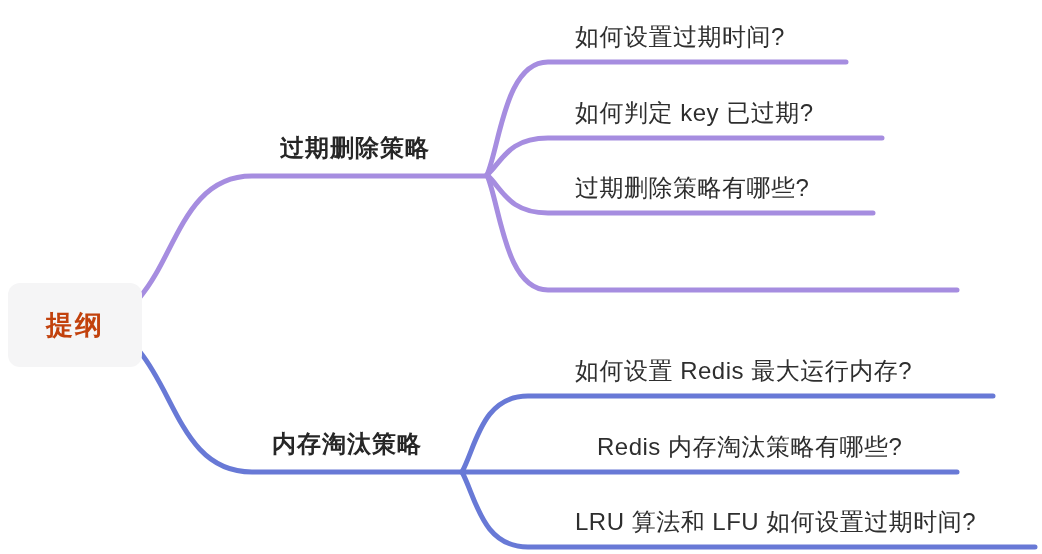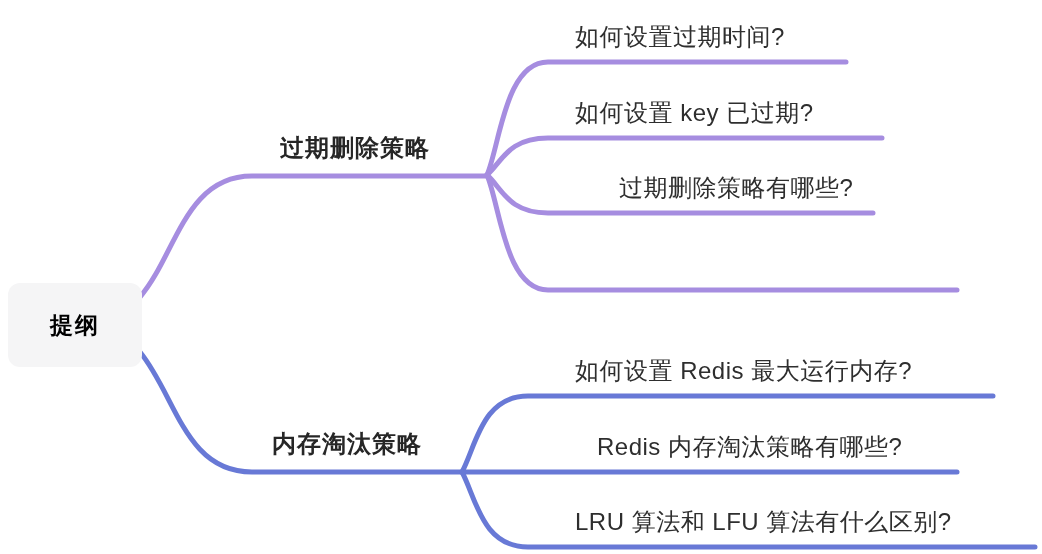--- a/index.html
+++ b/index.html
@@ -7,36 +7,36 @@
   body {
     font-family: "Liberation Sans", "DejaVu Sans", sans-serif;
     width: 1042px; height: 554px; position: relative; overflow: hidden;
   }
   .canvas { position: absolute; left: 0; top: 0; width: 1042px; height: 554px; }
   svg.edges { position: absolute; left: 0; top: 0; width: 1042px; height: 554px; }
   .root-node {
     position: absolute; left: 8px; top: 283px; width: 134px; height: 84px;
     background: #f5f5f6; border-radius: 12px;
     display: flex; align-items: center; justify-content: center;
-    font-size: 23px; font-weight: bold; color: #000000; letter-spacing: 2px;
+    font-size: 27px; font-weight: bold; color: #c2410c; letter-spacing: 2px;
     cursor: default;
   }
   .branch-label {
     position: absolute; font-size: 24px; font-weight: bold; color: #262626;
     line-height: 32px; white-space: nowrap; letter-spacing: 1px;
   }
   .leaf-label {
     position: absolute; font-size: 24px; font-weight: 400; color: #2e2e2e;
     line-height: 32px; white-space: nowrap; letter-spacing: 0.5px;
   }
   #branch-1 { left: 280px; top: 132px; }
   #branch-2 { left: 272px; top: 428px; }
   #leaf-1 { left: 575px; top: 21px; }
   #leaf-2 { left: 575px; top: 97px; }
-  #leaf-3 { left: 575px; top: 172px; margin-left: 44px; }
+  #leaf-3 { left: 575px; top: 172px; }
   #leaf-4 { left: 575px; top: 249px; }
   #leaf-5 { left: 575px; top: 355px; }
   #leaf-6 { left: 597px; top: 431px; }
   #leaf-7 { left: 575px; top: 506px; }
 </style>
 </head>
 <body>
 
 <div class="canvas">
 
@@ -52,22 +52,22 @@
     <path stroke-width="5" d="M462,472 C476,446 482,396 528,396 L993,396" stroke="#6879d6"></path>
     <path stroke-width="5" d="M462,472 L957,472" stroke="#6879d6"></path>
     <path stroke-width="5" d="M462,472 C476,498 482,547 528,547 L1035,547" stroke="#6879d6"></path>
   </svg>
 
   <div class="root-node" id="root-node">提纲</div>
 
   <div class="branch-label" id="branch-1">过期删除策略</div>
 
   <div class="leaf-label" id="leaf-1">如何设置过期时间?</div>
-  <div class="leaf-label" id="leaf-2">如何设置 key 已过期?</div>
+  <div class="leaf-label" id="leaf-2">如何判定 key 已过期?</div>
   <div class="leaf-label" id="leaf-3">过期删除策略有哪些?</div>
 
   <div class="branch-label" id="branch-2">内存淘汰策略</div>
 
   <div class="leaf-label" id="leaf-5">如何设置 Redis 最大运行内存?</div>
   <div class="leaf-label" id="leaf-6">Redis 内存淘汰策略有哪些?</div>
-  <div class="leaf-label" id="leaf-7">LRU 算法和 LFU 算法有什么区别?</div>
+  <div class="leaf-label" id="leaf-7">LRU 算法和 LFU 如何设置过期时间?</div>
 
 </div>
 
 </body></html>

